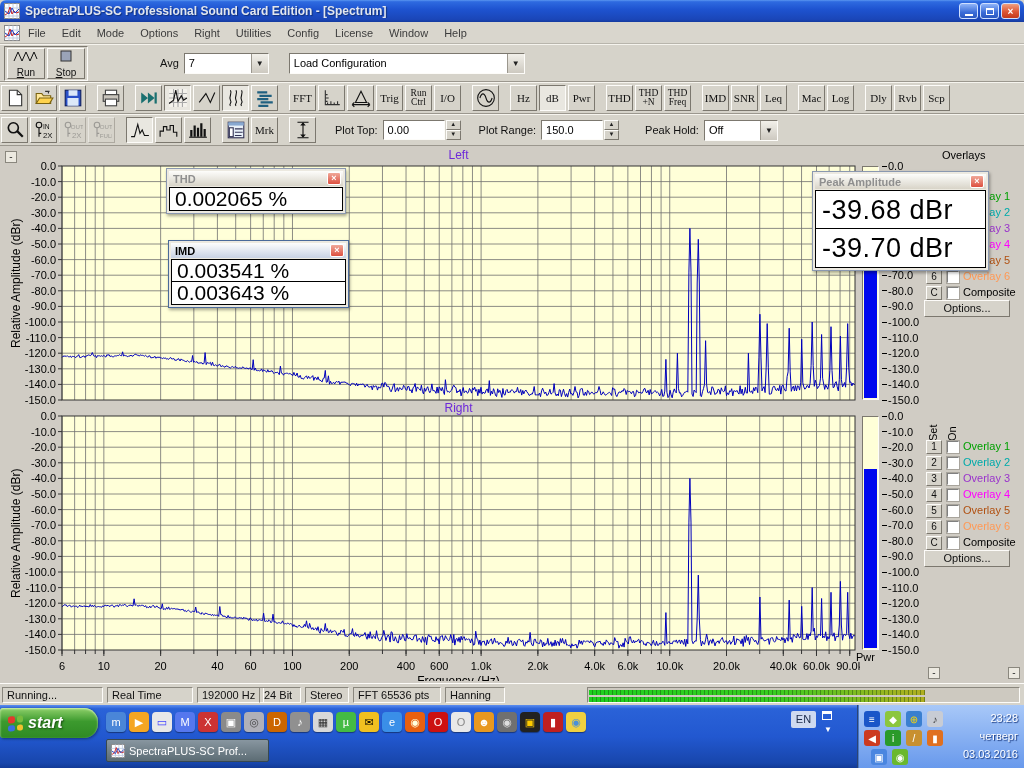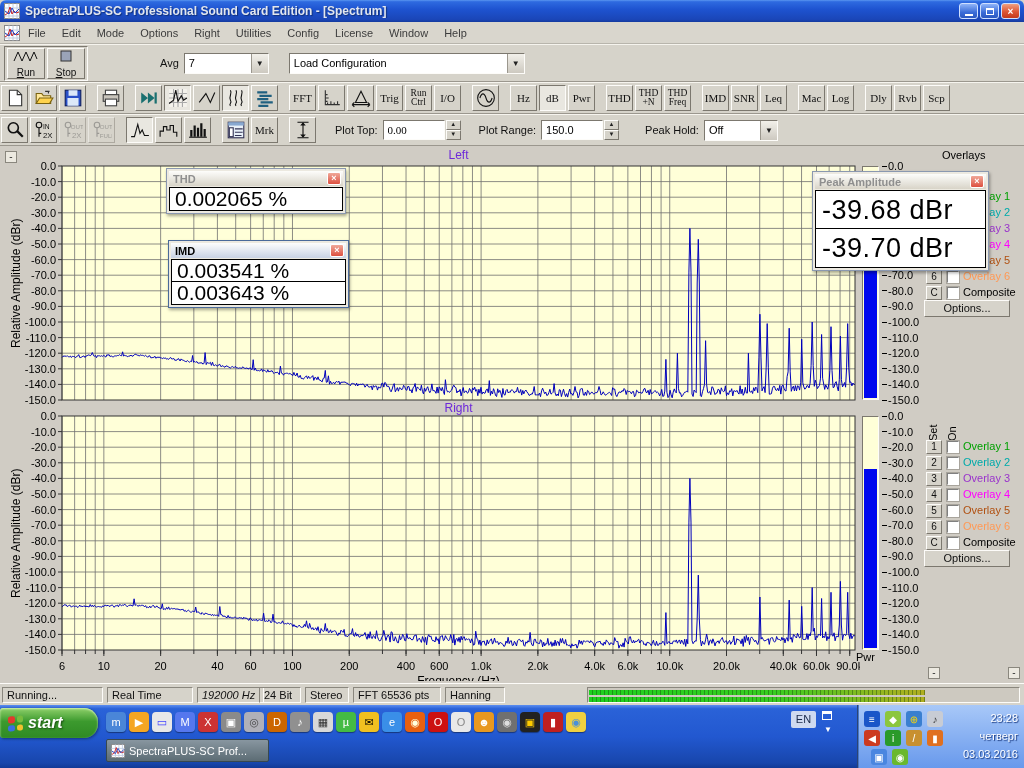--- a/index.html
+++ b/index.html
@@ -411,21 +411,21 @@
       <span class="tgap"></span>
       <div class="tbtn">
         <svg viewBox="0 0 18 18">
           <path d="M9 3v12" stroke="#111"></path>
           <path d="M9 2L6.5 5h5zM9 16l-2.5-3h5z" fill="#111"></path>
           <path d="M4 2h10M4 16h10" stroke="#111"></path>
         </svg>
       </div>
     </span>
   <span class="tlabel" style="margin-left:18px">Plot Top:</span>
-  <input class="field" style="width: 62px; font-family: Liberation Serif, serif;" value="0.00">
+  <input class="field" style="width: 62px;" value="0.00">
   <span class="spin">
       <div>▲</div>
       <div>▼</div>
     </span>
   <span class="tlabel" style="margin-left:18px">Plot Range:</span>
   <input class="field" style="width: 62px;" value="150.0">
   <span class="spin">
       <div>▲</div>
       <div>▼</div>
     </span>
@@ -845,21 +845,21 @@
     </div>
   </div>
 
 <div class="statusbar" id="statusbar">
   <div class="smeter">
     <div class="sbar" id="sbar1" style="top: 2px; width: 336.18px;"></div>
     <div class="sbar" id="sbar2" style="top: 9px; width: 336.18px;"></div>
   </div>
 <div class="spanel" style="left: 2px; width: 101px;">Running...</div>
     <div class="spanel" style="left: 107px; width: 86px;">Real Time</div>
-    <div class="spanel" style="left: 197px; width: 67px; font-style: italic;">192000 Hz</div>
+    <div class="spanel" style="left: 197px; width: 67px;">192000 Hz</div>
     <div class="spanel" style="left: 259px; width: 42px;">24 Bit</div>
     <div class="spanel" style="left: 305px; width: 44px;">Stereo</div>
     <div class="spanel" style="left: 353px; width: 88px;">FFT 65536 pts</div>
     <div class="spanel" style="left: 445px; width: 60px;">Hanning</div>
   </div>
 
 <div class="taskbar">
   <div class="start">
     <span class="flag">
       <i style="background:#e23a2e"></i>

